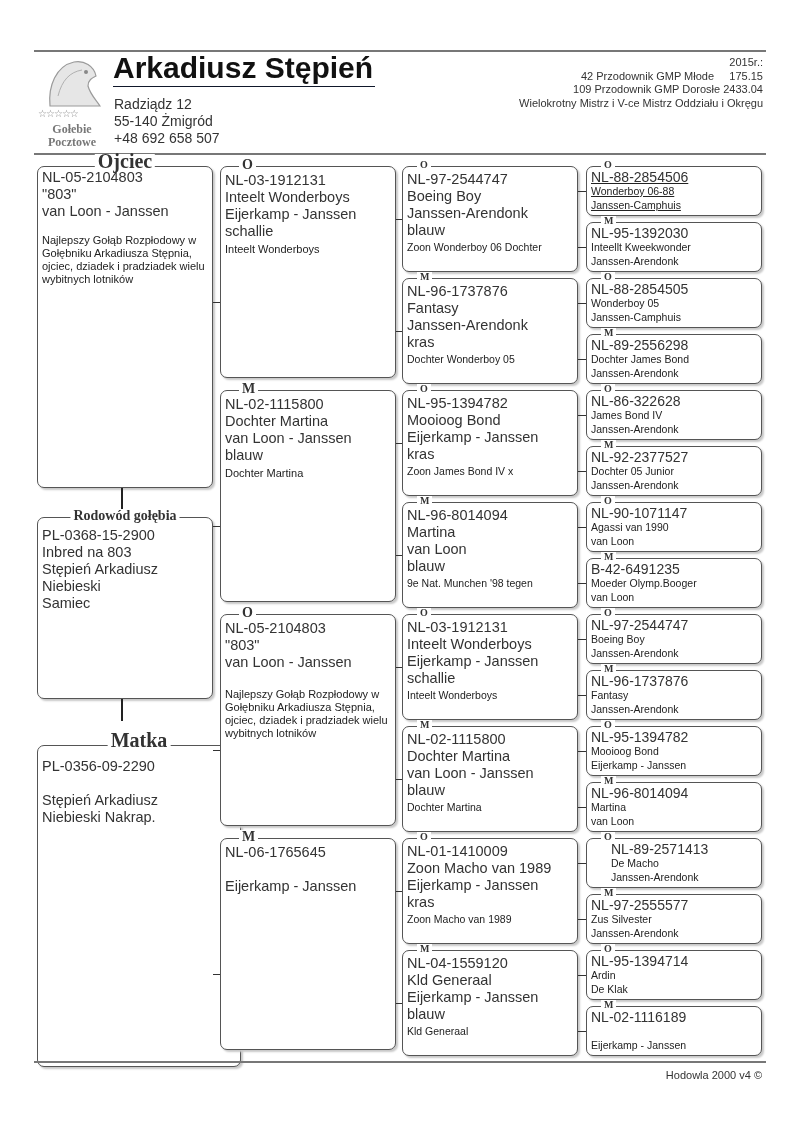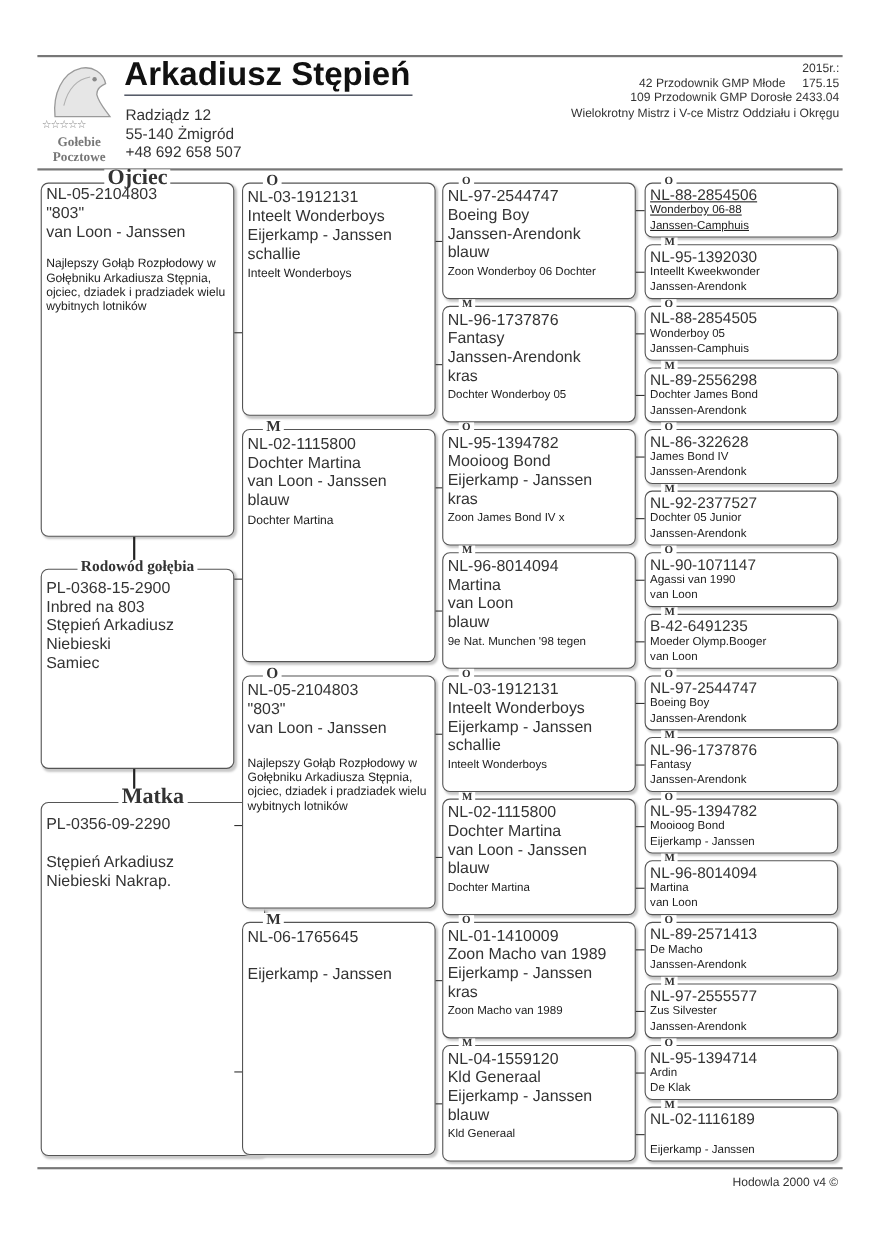--- a/index.html
+++ b/index.html
@@ -76,21 +76,21 @@
   <div class="content l16" style="padding-top:9px;">
     <div>PL-0368-15-2900</div>
     <div>Inbred na 803</div>
     <div>Stępień Arkadiusz</div>
     <div>Niebieski</div>
     <div>Samiec</div>
   </div>
 </div>
 <div class="vline" style="left:121px;top:699px;height:22px;"></div>
 
-<div class="box big" style="left:37px;top:729px;width:204px;height:322px;">
+<div class="box big" style="left:37px;top:745px;width:204px;height:322px;">
   <div class="lbl">Matka</div>
   <div class="content l16" style="padding-top:12px;">
     <div>PL-0356-09-2290</div>
     <div class="gap" style="height:17px;"></div>
     <div>Stępień Arkadiusz</div>
     <div>Niebieski Nakrap.</div>
   </div>
 </div>
 
 <div id="col2">
@@ -333,21 +333,21 @@
       <div class="lbl">M</div>
       <div class="content" style="padding-top:3px;">
         <div class="ring">NL-96-8014094</div>
         <div class="l11" style="min-height:13px;">Martina</div>
         <div class="l11" style="margin-top:1px;">van Loon</div>
       </div>
     </div>
     <div class="hline" style="left: 578px; top: 807px; width: 8px;"></div>
     <div class="box c4" style="left: 586px; top: 838px; width: 176px; height: 50px;">
       <div class="lbl">O</div>
-      <div class="content" style="padding-top:3px;">
+      <div class="content" style="padding-top:3px;margin-left:20px;">
         <div class="ring">NL-89-2571413</div>
         <div class="l11" style="min-height:13px;">De Macho</div>
         <div class="l11" style="margin-top:1px;">Janssen-Arendonk</div>
       </div>
     </div>
     <div class="hline" style="left: 578px; top: 863px; width: 8px;"></div>
     <div class="box c4" style="left: 586px; top: 894px; width: 176px; height: 50px;">
       <div class="lbl">M</div>
       <div class="content" style="padding-top:3px;">
         <div class="ring">NL-97-2555577</div>

